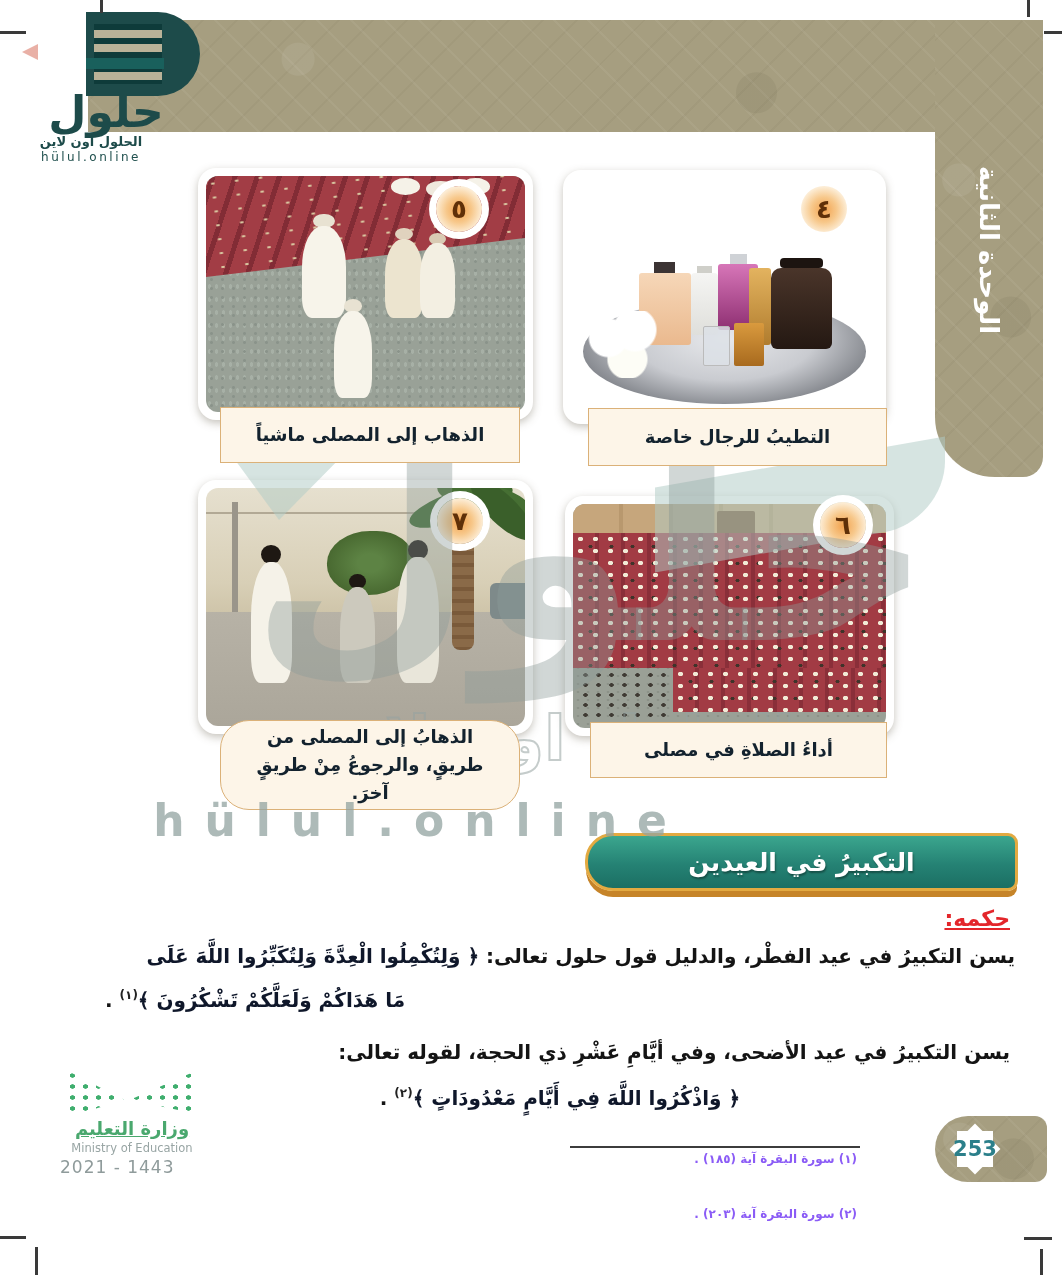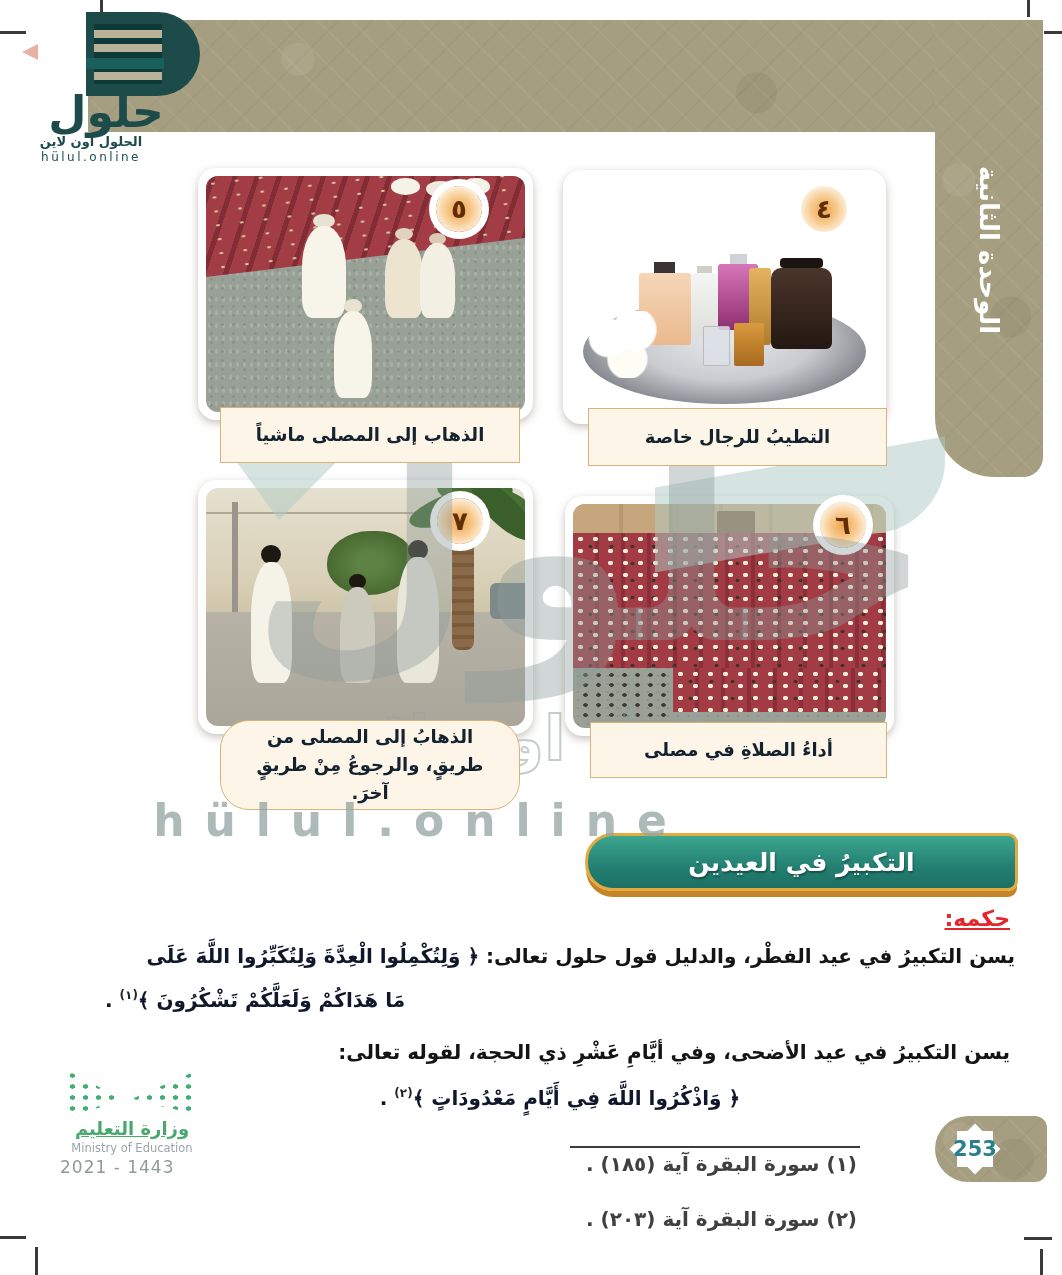--- a/index.html
+++ b/index.html
@@ -69,21 +69,21 @@
        font-size:20px;font-weight:bold;color:#141414;z-index:6;}
   .p2{right:52px;top:1040px;direction:rtl;text-align:right;white-space:nowrap;
       font-size:20px;font-weight:bold;color:#141414;z-index:6;}
   .q2{left:105px;top:1086px;width:910px;direction:rtl;text-align:center;
       font-size:20px;font-weight:bold;color:#141414;z-index:6;}
   .quran{color:#0f172a;}
   .ref{font-size:12px;vertical-align:super;color:#222;}
 
   
   .fnrule{left:570px;top:1146px;width:290px;height:2px;background:#3c3c3c;z-index:6;}
-  .fn{right:205px;direction:rtl;font-size:20px;font-weight:bold;color:#404040;z-index:6;}
+  .fn{right:205px;direction:rtl;font-size:12px;font-weight:bold;color:#8b5cf6;z-index:6;}
 
   
   .ministry{left:48px;top:1070px;width:168px;text-align:center;z-index:6;}
   .mdots{position:relative;margin:0 auto;width:132px;height:48px;}
   .wing{position:absolute;top:0;height:48px;background-image:radial-gradient(#3fae6e 2.3px, transparent 2.9px);background-size:13px 11px;}
   .wingL{left:0;width:58px;clip-path:polygon(0 0,100% 62%,0 100%);}
   .wingR{right:0;width:68px;clip-path:polygon(100% 0,0 62%,100% 92%);}
   .mname{color:#4aa86e;font-size:18px;font-weight:bold;text-decoration:underline;}
   .men{color:#98a5a4;font-size:11.5px;margin-top:2px;}
   .myears{color:#8f9b9b;font-size:17px;letter-spacing:1px;margin-top:2px;text-align:left;padding-left:12px;}

